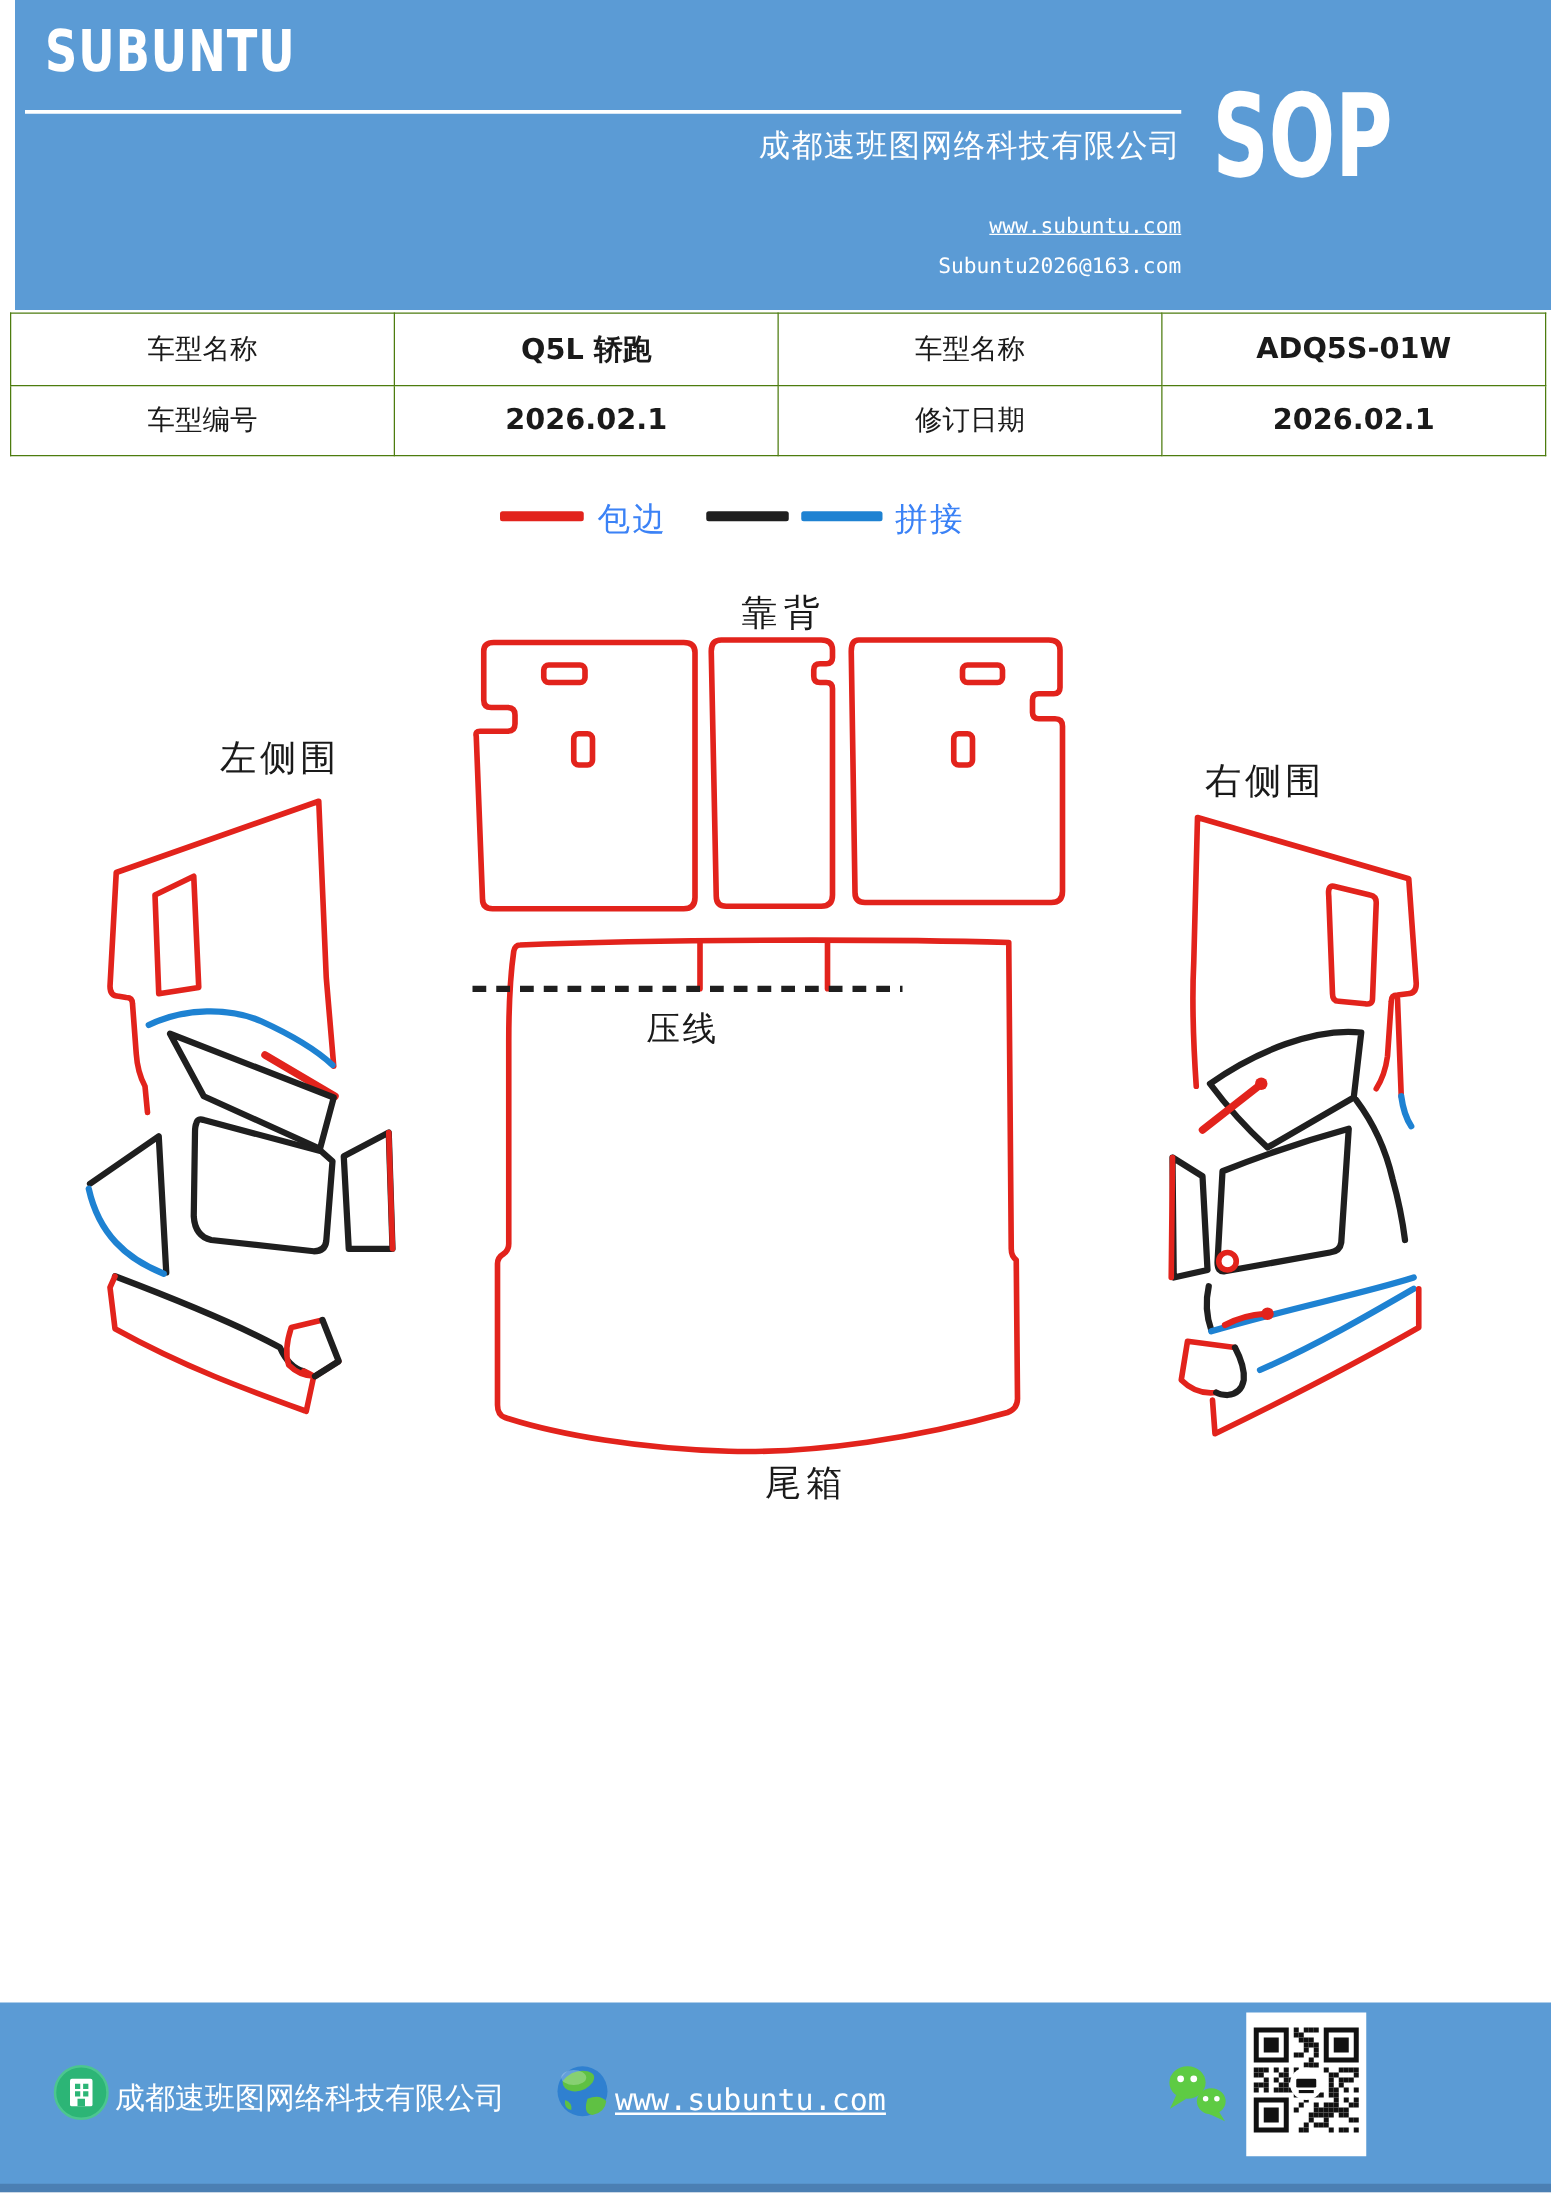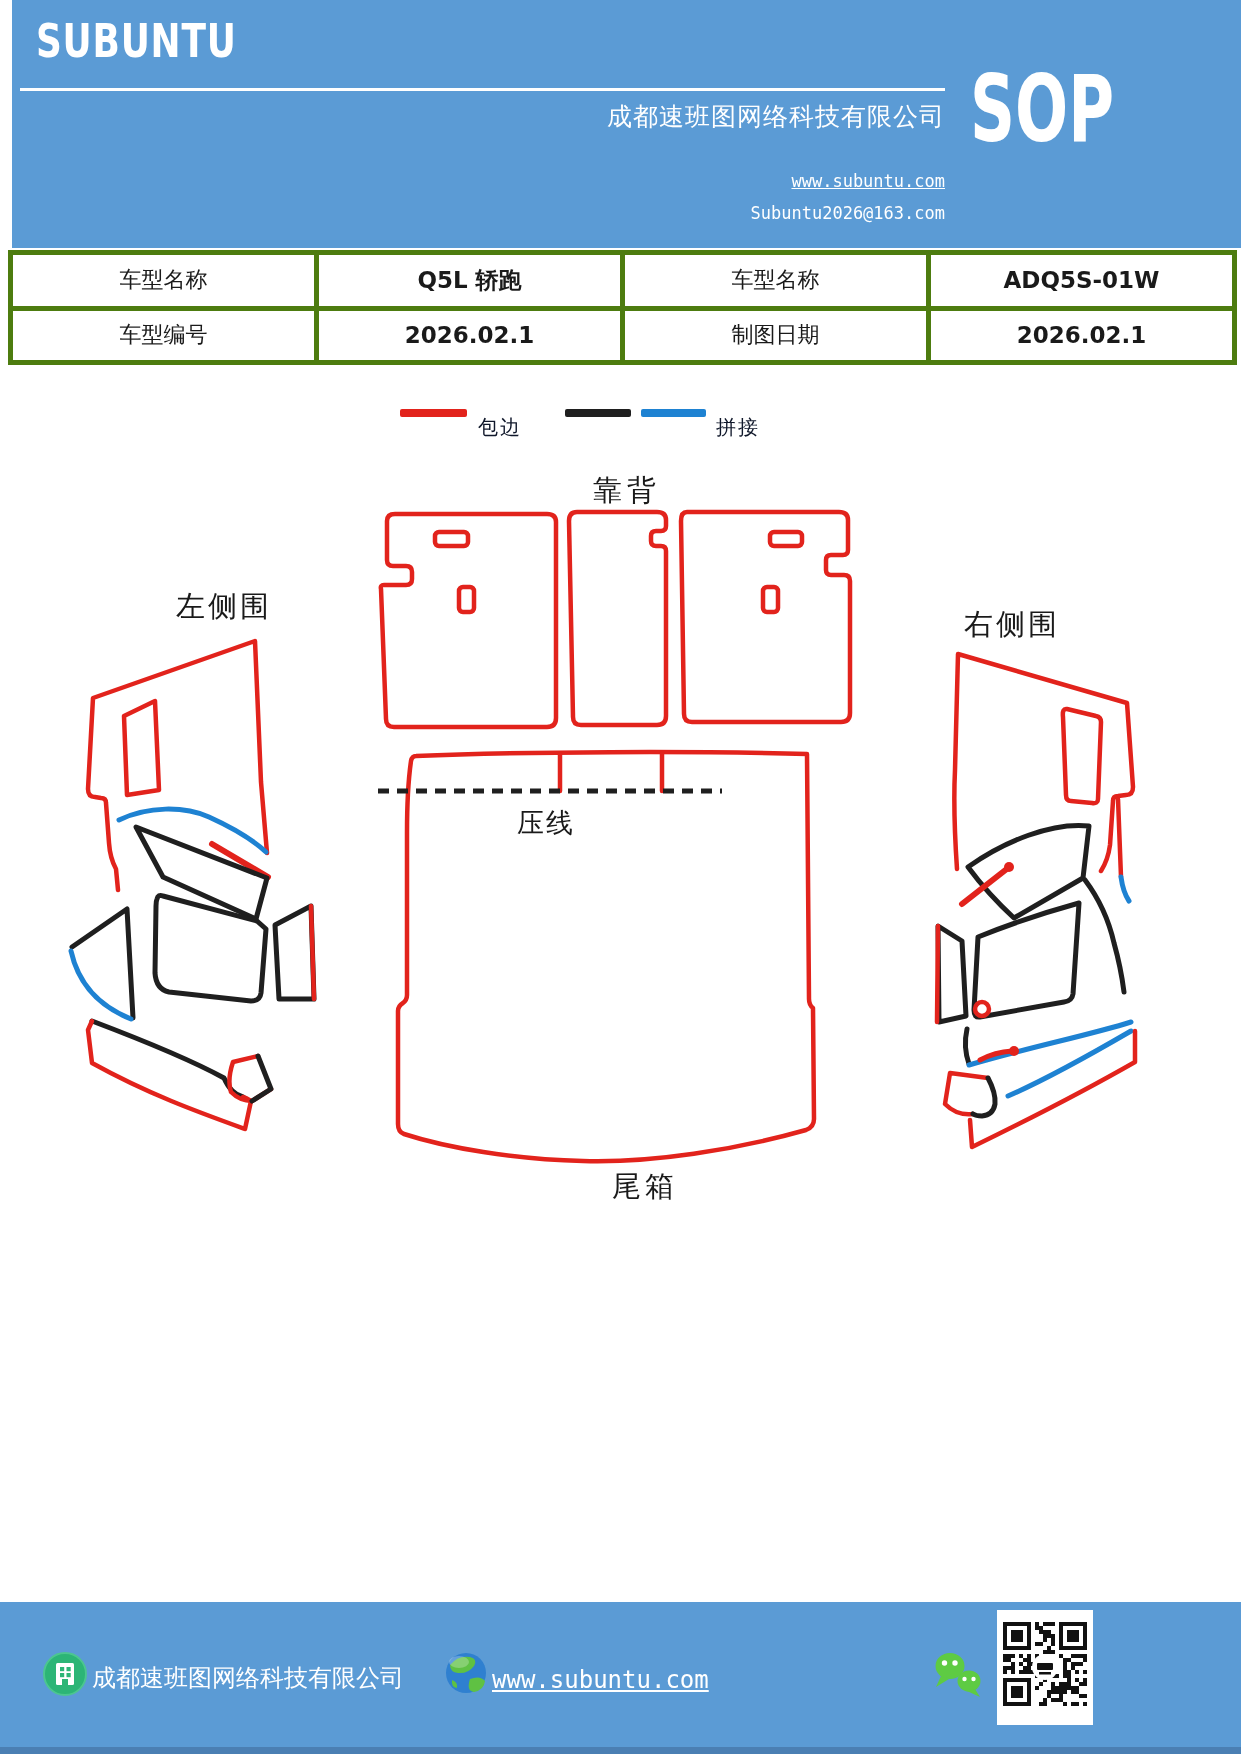--- a/index.html
+++ b/index.html
@@ -15,30 +15,30 @@
   .hdr-right{position:absolute;right:308px;top:100px;width:420px;text-align:right;color:#fff;}
   .hdr-company{font-size:25px;letter-spacing:1px;font-family:"DejaVu Serif","Liberation Serif",serif;white-space:nowrap;}
   .hdr-web{margin-top:38px;font-size:17px;text-decoration:underline;
         font-family:"DejaVu Sans Mono","Liberation Mono",monospace;white-space:nowrap;}
   .hdr-mail{margin-top:12px;font-size:17px;font-family:"DejaVu Sans Mono","Liberation Mono",monospace;white-space:nowrap;}
   .sop{position:absolute;left:958px;top:56px;color:#fff;font-size:92px;font-weight:800;
         transform:scale(.68,1);transform-origin:left top;white-space:nowrap;}
   
   .info-table{position:absolute;left:8px;top:250px;width:1229px;height:115px;
         border-collapse:collapse;table-layout:fixed;background:#fff;}
-  .info-table td{border:5px solid #4d7c0f;text-align:center;vertical-align:middle;
+  .info-table td{border:1px solid #4d7c0f;text-align:center;vertical-align:middle;
         font-size:22px;color:#1a1a1a;}
   .info-table td.val{font-weight:700;font-size:23px;}
   
   .legend{position:absolute;left:0;top:398px;width:1241px;height:36px;}
   .sw{position:absolute;top:11px;height:8px;border-radius:2px;}
   .sw-red{left:400px;width:67px;background:#e2231c;}
   .sw-black{left:565px;width:66px;background:#1f1f1f;}
   .sw-blue{left:641px;width:65px;background:#1e82d2;}
-  .lg-label{position:absolute;top:16px;font-size:20px;color:#0f172a;letter-spacing:2px;}
+  .lg-label{position:absolute;top:0;font-size:26px;color:#3b82f6;letter-spacing:2px;}
   .lg-edge{left:478px;}
   .lg-splice{left:716px;}
   
   svg.diagram{position:absolute;left:0;top:0;width:1241px;height:1754px;}
   svg.diagram text{font-family:"DejaVu Sans","Liberation Sans",sans-serif;fill:#1a1a1a;}
   
   .footer{position:absolute;left:0;top:1602px;width:1241px;height:152px;background:#5b9bd5;}
   .footer-strip{position:absolute;left:0;top:145px;width:1241px;height:7px;background:#4b7fb3;}
   .ft-company{position:absolute;left:92px;top:1662px;color:#fff;font-size:24px;letter-spacing:0px;
         font-family:"DejaVu Serif","Liberation Serif",serif;white-space:nowrap;}
@@ -66,21 +66,21 @@
     <tbody>
         <tr>
       <td>车型名称</td>
       <td class="val">Q5L 轿跑</td>
       <td>车型名称</td>
       <td class="val">ADQ5S-01W</td>
     </tr>
     <tr>
       <td>车型编号</td>
       <td class="val">2026.02.1</td>
-      <td>制图日期</td>
+      <td>修订日期</td>
       <td class="val">2026.02.1</td>
     </tr>
   </tbody>
     </table>
 
   <div class="legend">
     <div class="sw sw-red"></div>
     <div class="lg-label lg-edge">包边</div>
     <div class="sw sw-black"></div>
     <div class="sw sw-blue"></div>

